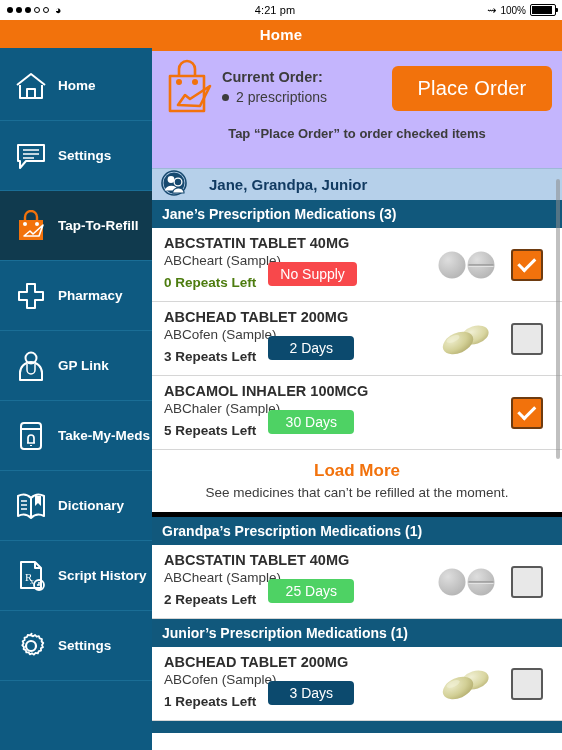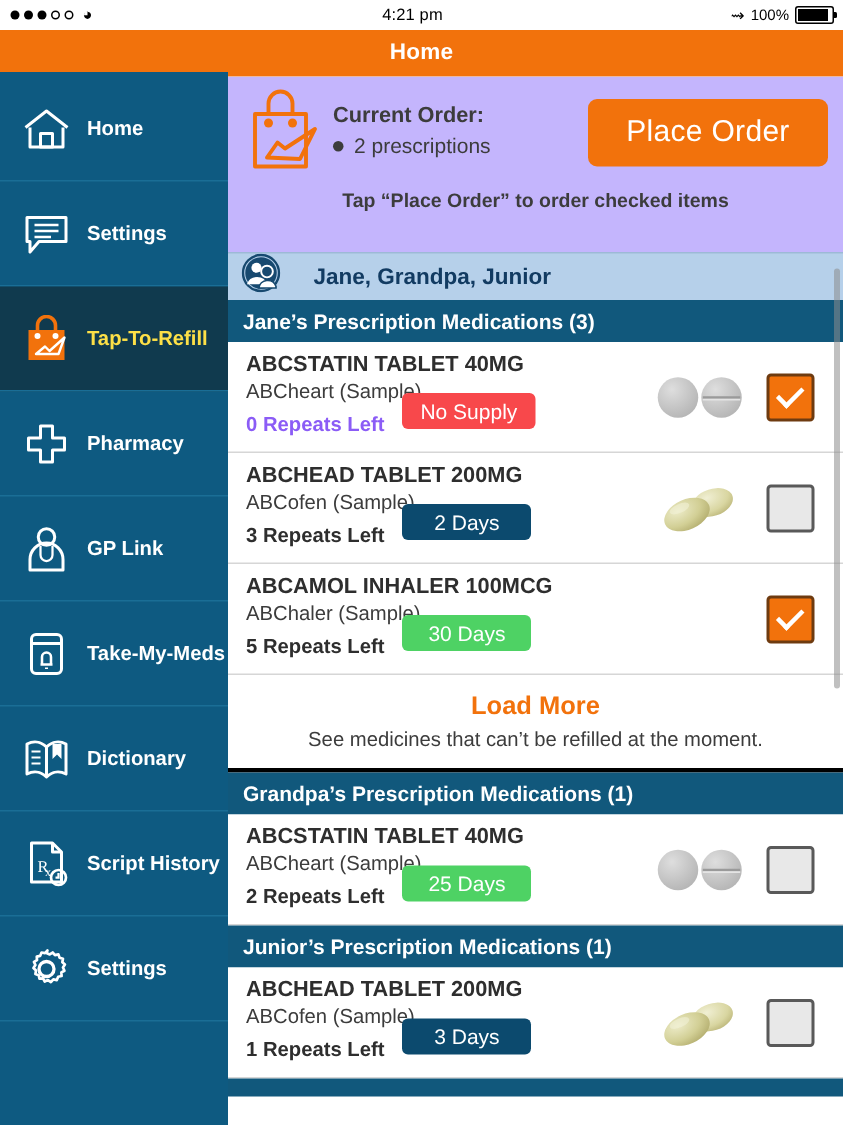--- a/index.html
+++ b/index.html
@@ -41,21 +41,21 @@
   .sidebar{
     width:152px;background:#0E5A81;flex:0 0 152px;
     border-top:3px solid #0E5A81;box-sizing:border-box;
     display:flex;flex-direction:column;
   }
   .sb-item{
     height:70px;display:flex;align-items:center;gap:10px;padding-left:14px;
     box-sizing:border-box;border-bottom:1px solid #1A6E96;color:#fff;
   }
   .sb-item.active{background:#103A4E;}
-  .sb-item.active .sb-label{color:#fde047;}
+  .sb-item.active .sb-label{color:#ffffff;}
   .sb-ic{width:34px;height:34px;flex:0 0 34px;display:flex;align-items:center;justify-content:center;}
   .sb-ic svg{display:block;}
   .sb-label{font-size:13.5px;font-weight:bold;white-space:nowrap;}
   .sb-filler{flex:1;border-bottom:none;}
 
   
   .main{flex:1;background:#ffffff;position:relative;overflow:hidden;border-top:3px solid #F2720C;box-sizing:border-box;}
 
   
   .order-panel{background:#c4b5fd;padding:8px 10px 10px 10px;box-sizing:border-box;height:117px;}
@@ -89,21 +89,21 @@
   
   .med-row{
     display:flex;align-items:center;height:74px;border-bottom:1px solid #D6D6D6;
     background:#fff;box-sizing:border-box;padding:0 8px 0 12px;
   }
   .med-info{flex:1;min-width:0;}
   .med-name{font-size:14.5px;font-weight:bold;color:#2E2E2E;line-height:1.25;white-space:nowrap;}
   .med-brand{font-size:13.5px;color:#3C3C3C;line-height:1.35;}
   .med-line3{display:flex;align-items:center;}
   .med-repeats{font-size:13.5px;font-weight:bold;color:#2E2E2E;line-height:1.35;white-space:nowrap;}
-  .med-repeats.danger{color:#8b5cf6;}
+  .med-repeats.danger{color:#4d7c0f;}
   .supply{
     position:relative;margin-left:12px;color:#fff;font-size:14px;font-weight:normal;
     border-radius:4px;padding:4px 12px;white-space:nowrap;text-align:center;min-width:62px;
     top:-9px;
   }
   .supply.red{background:#F8484B;}
   .supply.amber{background:#0c4a6e;}
   .supply.green{background:#4ED264;}
 
   .pill-cell{width:66px;flex:0 0 66px;display:flex;justify-content:center;align-items:center;}
@@ -114,21 +114,21 @@
     display:flex;align-items:center;justify-content:center;
   }
   .chk.on{background:#F2720C;border-color:#6E3B10;}
   .chk.on::after{
     content:"";display:block;width:14px;height:7px;border-left:3px solid #fff;
     border-bottom:3px solid #fff;transform:rotate(-45deg) translate(1px,-2px);
   }
 
   
   .load-more{
-    background:#fff;text-align:center;padding:11px 0 12px 0;border-bottom:3px solid #000000;
+    background:#fff;text-align:center;padding:11px 0 12px 0;border-bottom:5px solid #000000;
   }
   .load-more-link{font-size:17px;font-weight:bold;color:#F2720C;cursor:pointer;}
   .load-more-sub{font-size:13.5px;color:#3C3C3C;margin-top:4px;}
 
   
   .scrollbar{
     position:absolute;right:2px;top:128px;width:4px;height:280px;
     background:#8C8C8C;border-radius:2px;opacity:.55;
   }
   .bottom-edge{height:12px;background:#11587C;}

